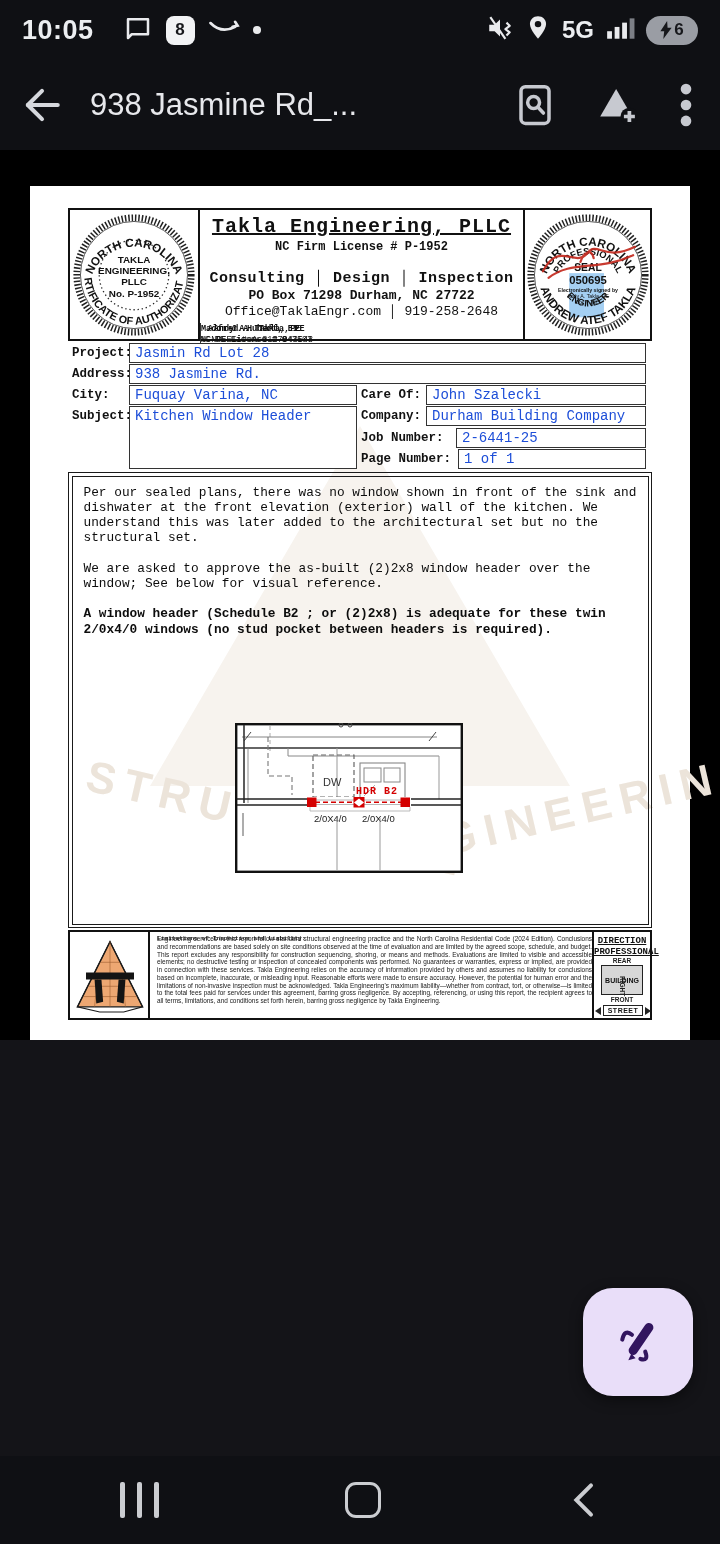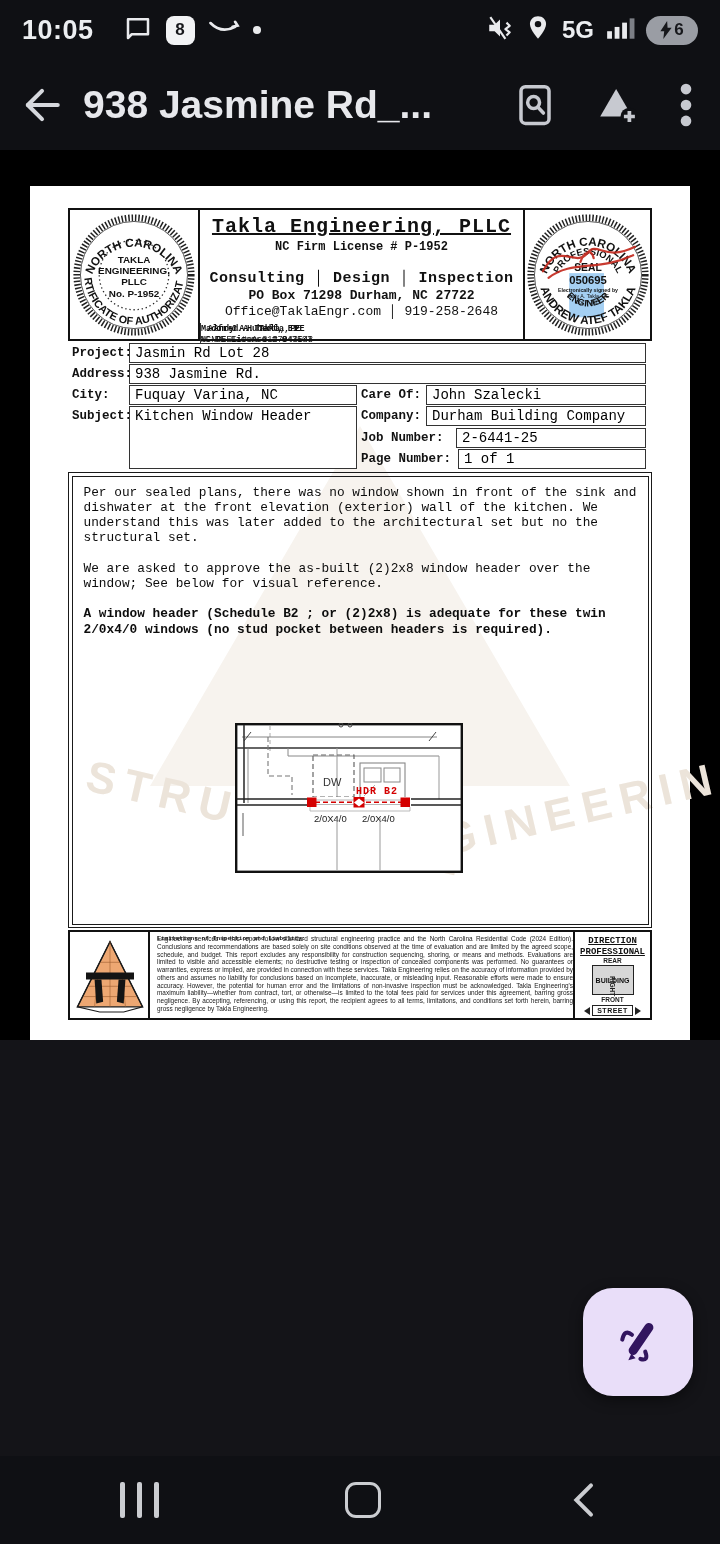--- a/index.html
+++ b/index.html
@@ -17,21 +17,21 @@
                font-size:17px; font-weight:700; display:flex; align-items:center; justify-content:center; }
   .sb-dot { width:8px; height:8px; border-radius:50%; background:#e9eaed; }
   .net-label { font-size:24px; font-weight:700; color:#eceef1; }
   .battery-pill { width:52px; height:29px; background:#9a9da4; border-radius:15px;
                   display:flex; align-items:center; justify-content:center; gap:2px;
                   color:#17181c; font-size:17px; font-weight:700; }
 
   
   .app-bar { position:absolute; left:0; top:60px; width:720px; height:90px; background:#0f1014;
              display:flex; align-items:center; padding:0 20px; }
-  .ab-title { color:#e7e8ec; font-size:39px; font-weight:700; margin-left:19px; flex:1;
+  .ab-title { color:#e7e8ec; font-size:31px; font-weight:400; margin-left:26px; flex:1;
               white-space:nowrap; overflow:hidden; }
   .ab-icons { display:flex; align-items:center; gap:38px; margin-right:6px; }
   .icon-btn { background:none; border:none; cursor:pointer; display:flex; align-items:center; justify-content:center; }
 
   
   .viewer-top { position:absolute; left:0; top:150px; width:720px; height:890px; background:#000; }
   .viewer-bottom { position:absolute; left:0; top:1040px; width:720px; height:416px; background:#141418; }
 
   
   .page { position:absolute; left:30px; top:186px; width:660px; height:854px; background:#ffffff;
@@ -58,39 +58,39 @@
   .co-svc  { position:relative; font-size:15px; font-weight:700; margin-top:16px; letter-spacing:.5px; }
   .co-po   { position:relative; font-size:13px; font-weight:700; margin-top:1px; }
   .co-ct   { position:relative; font-size:13px; margin-top:1px; }
   .eng-row { position:relative; display:flex; margin-top:4px; }
   .eng-cell { flex:1; font-size:8.5px; line-height:10.5px; padding-top:1px; }
   .eng-cell + .eng-cell { border-left:1.5px solid #333; }
   .eng-name { font-weight:700; }
 
   
   .f-label { font-size:12.5px; font-weight:700; color:#111; }
-  .f-box { border:1.5px solid #333; font-size:14px; padding:1px 0 0 5px; color:#000000; background:#fff; }
+  .f-box { border:1.5px solid #333; font-size:14px; padding:1px 0 0 5px; color:#1d4ed8; background:#fff; }
 
   
   .body-box { left:38px; top:286px; width:584px; height:456px; border:1.5px solid #1a1a1a; padding:2.5px; position:absolute; }
   .body-inner { position:relative; width:100%; height:100%; border:1px solid #1a1a1a; padding:8px 11px; }
   .body-inner p { position:relative; font-size:12.8px; line-height:15.3px; margin-bottom:15px; color:#0c0c0c; }
   .body-note { font-weight:700; }
 
   
   .diagram { left:205px; top:537px; }
 
   
   .ftr-box { left:38px; top:744px; width:584px; height:90px; border:2px solid #111; display:flex; position:absolute; }
   .ftr-box > div { position:relative; }
   .ftr-logo { width:80px; border-right:2px solid #111; padding:4px; }
   .ftr-mid { flex:1; border-right:2px solid #111; padding:3px 6px 2px 7px;
              font-family:"Liberation Sans",sans-serif; font-size:6.45px; line-height:7.75px; color:#191919; text-align:justify; }
   .ftr-mid b { font-family:"Liberation Mono",monospace; font-weight:700; font-size:6.2px; }
-  .ftr-dir { width:75px; text-align:center; padding-top:4px; font-family:"Liberation Sans",sans-serif; }
+  .ftr-dir { width:56px; text-align:center; padding-top:4px; font-family:"Liberation Sans",sans-serif; }
   .dir-title { position:relative; font-family:"Liberation Mono",monospace; font-size:9px; font-weight:700; text-decoration:underline; line-height:10.5px; }
   .dir-rear, .dir-front { position:relative; font-size:6.5px; font-weight:700; color:#222; }
   .dir-mid { position:relative; display:flex; align-items:center; justify-content:center; gap:1px; margin:1px 0; }
   .dir-side { font-size:6.5px; font-weight:700; color:#222; width:9px; }
   .dir-left { transform:rotate(-90deg); }
   .dir-right { transform:rotate(90deg); }
   .dir-bldg { position:relative; width:42px; height:30px; background:#d7d7d7; border:1.5px solid #222;
               font-size:7px; font-weight:700; display:flex; align-items:center; justify-content:center; }
   .dir-street { position:relative; margin:2px auto 0; width:58px; display:flex; align-items:center; justify-content:center; }
   .street-box { position:relative; border:1px solid #222; font-size:7px; font-weight:700; padding:1px 4px; letter-spacing:.5px; }

